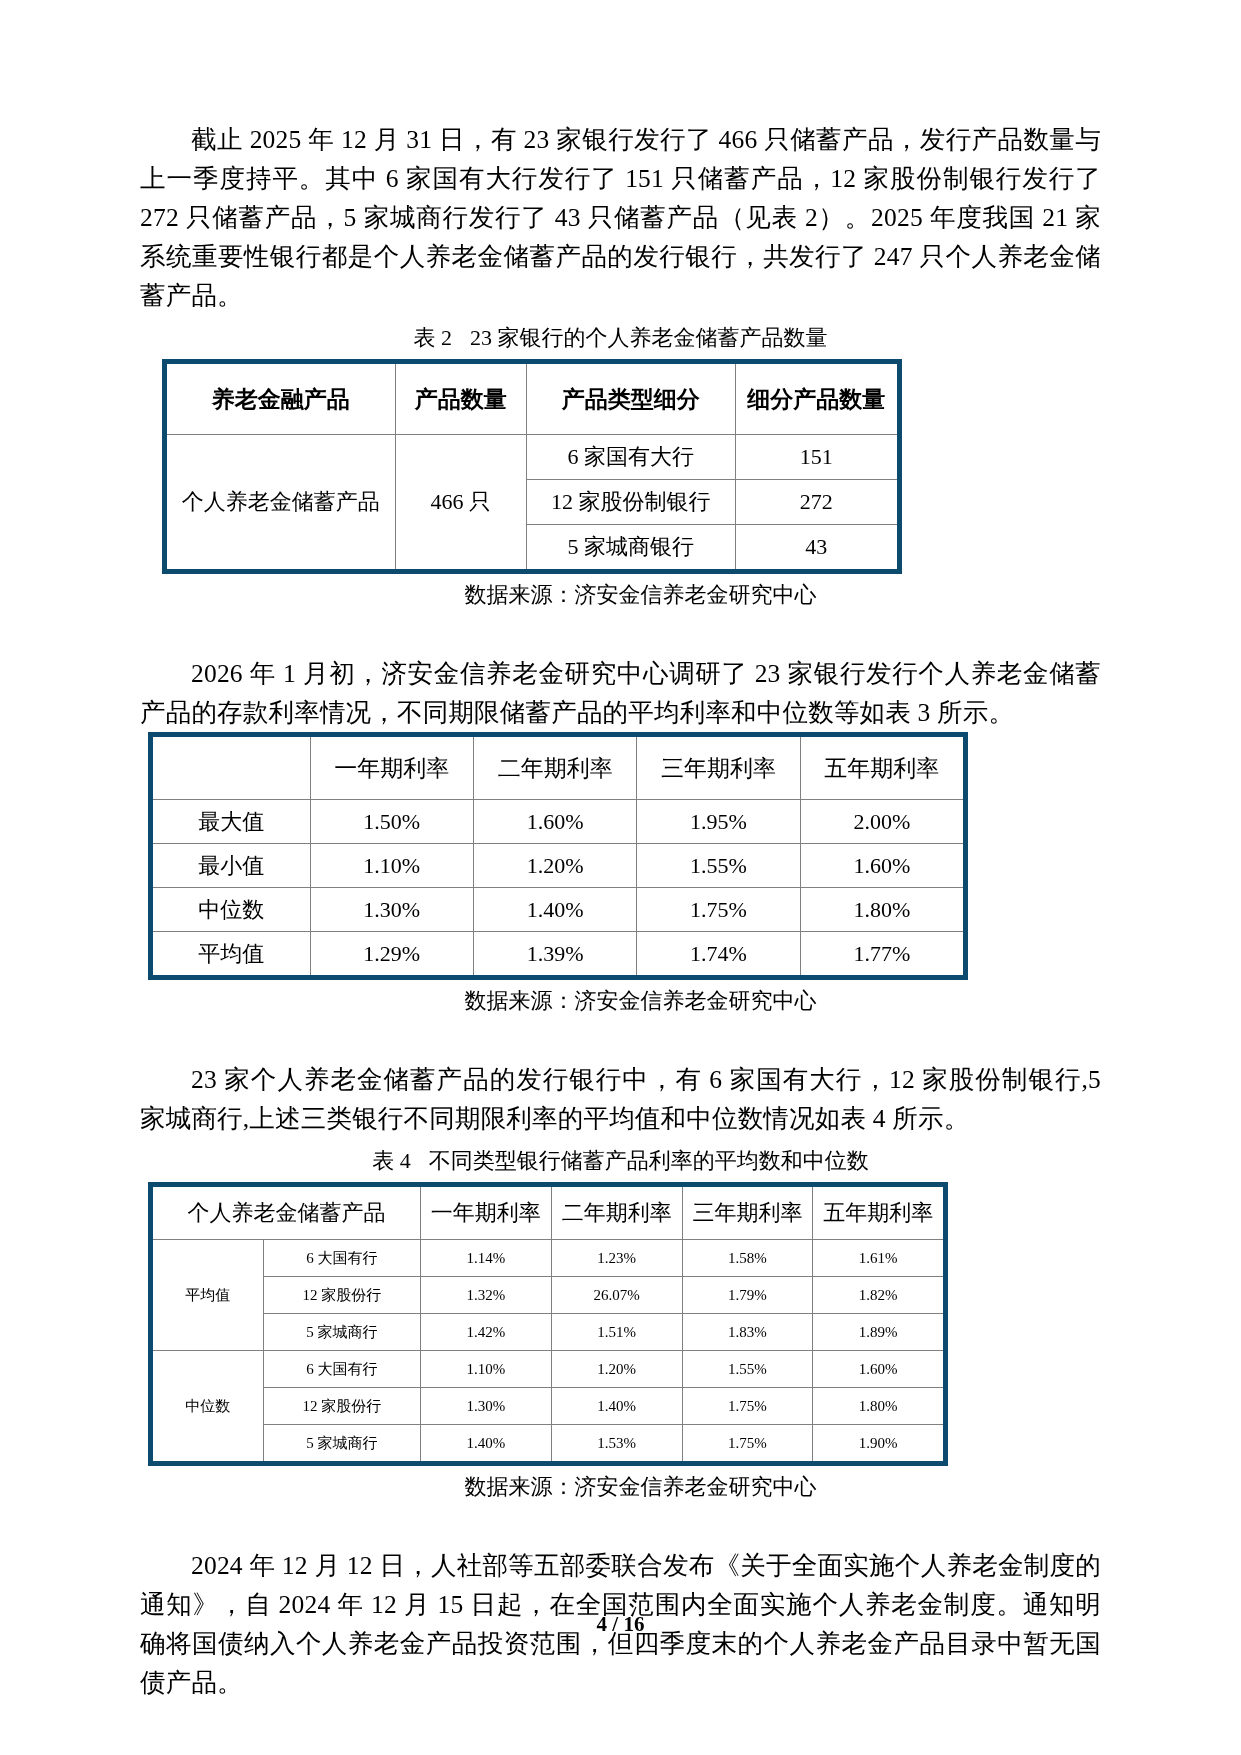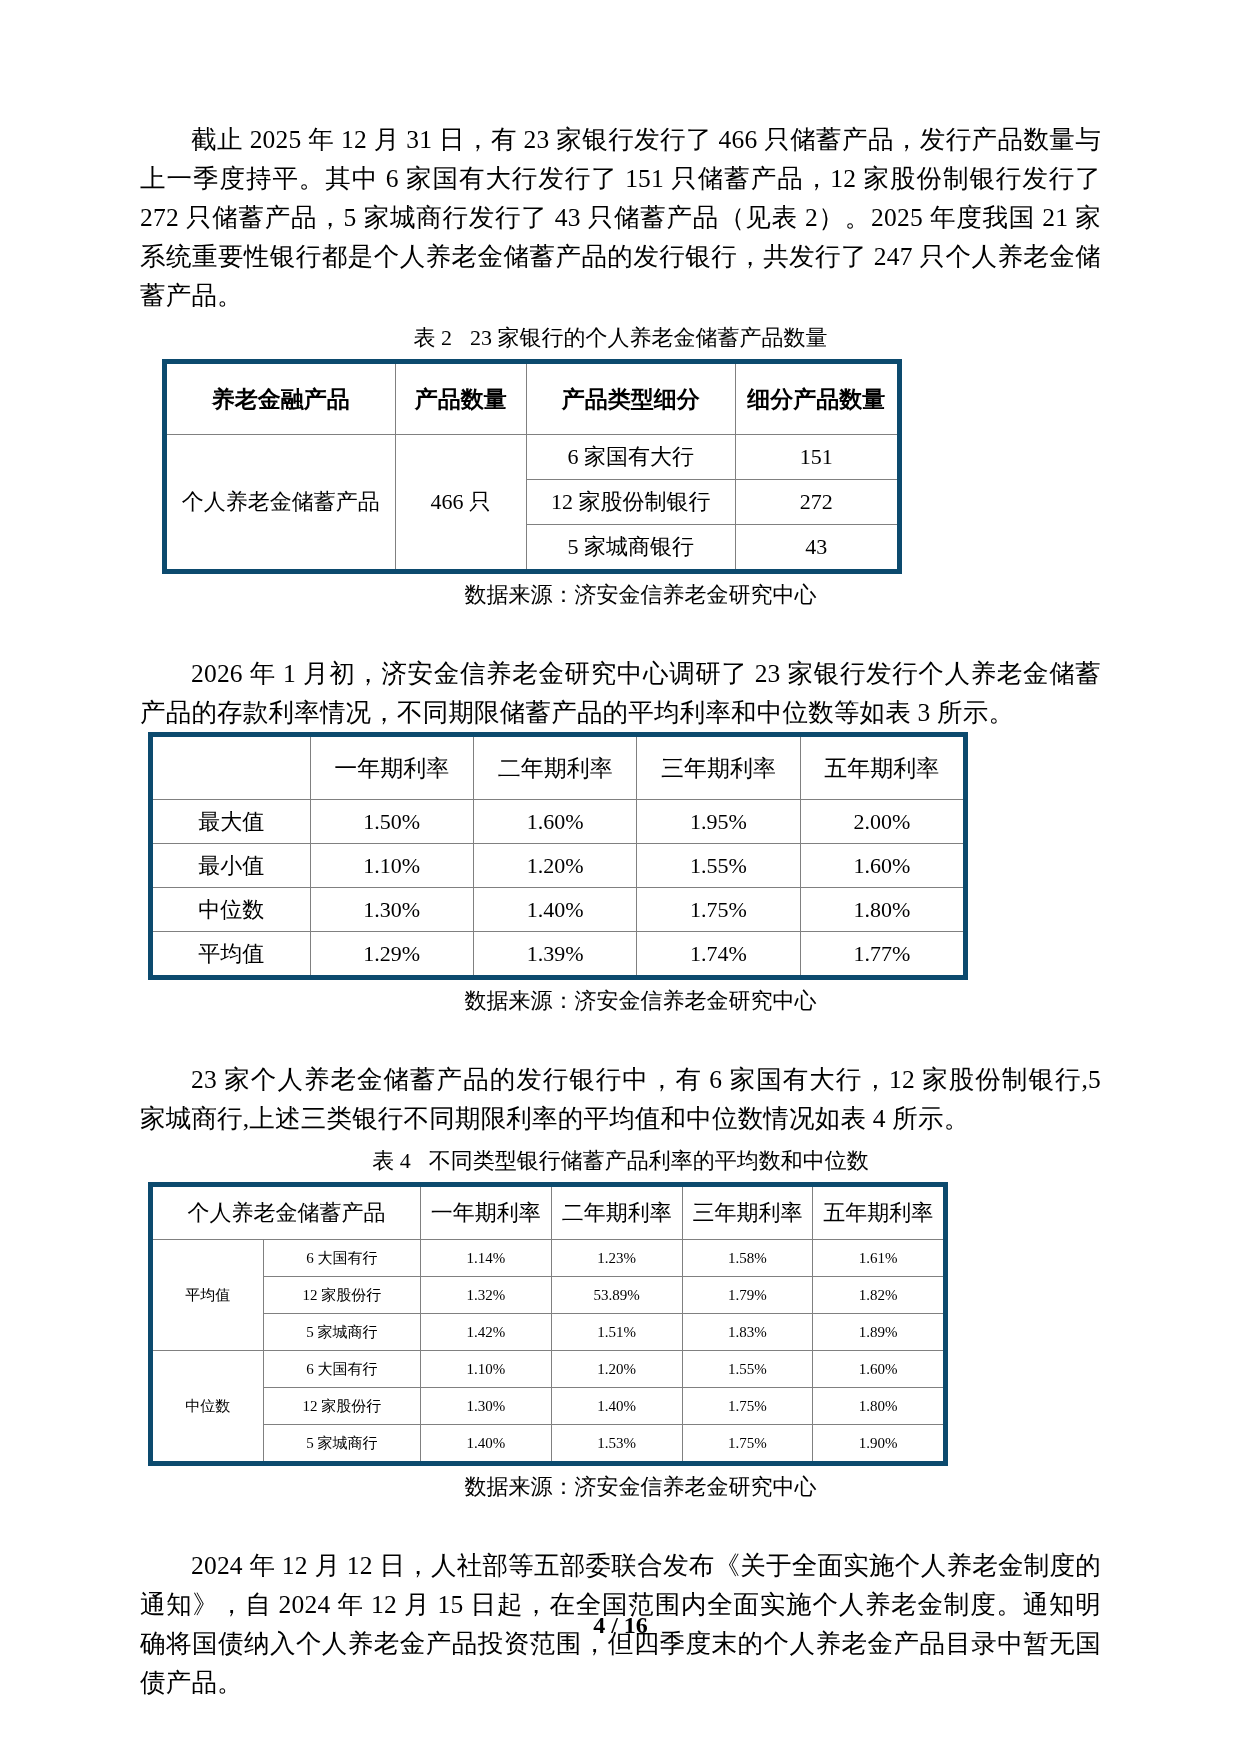--- a/index.html
+++ b/index.html
@@ -90,21 +90,21 @@
   .t4 .c1 { width: 112px; }
   .t4 .c2 { width: 160px; }
   .t4 .cx { width: 132px; }
 
   .footer {
     position: absolute;
     left: 0;
     top: 1612px;
     width: 1241px;
     text-align: center;
-    font-size: 24px;
+    font-size: 21px;
     font-weight: bold;
     font-family: "Liberation Serif", serif;
   }
   .footer .slash { font-weight: bold; }
 </style>
 </head>
 <body>
 
 <div class="page">
 
@@ -210,21 +210,21 @@
         <td class="c1" rowspan="3">平均值</td>
         <td class="c2">6 大国有行</td>
         <td class="cx">1.14%</td>
         <td class="cx">1.23%</td>
         <td class="cx">1.58%</td>
         <td class="cx">1.61%</td>
       </tr>
       <tr>
         <td class="c2">12 家股份行</td>
         <td class="cx">1.32%</td>
-        <td class="cx">53.89%</td>
+        <td class="cx">26.07%</td>
         <td class="cx">1.79%</td>
         <td class="cx">1.82%</td>
       </tr>
       <tr>
         <td class="c2">5 家城商行</td>
         <td class="cx">1.42%</td>
         <td class="cx">1.51%</td>
         <td class="cx">1.83%</td>
         <td class="cx">1.89%</td>
       </tr>

